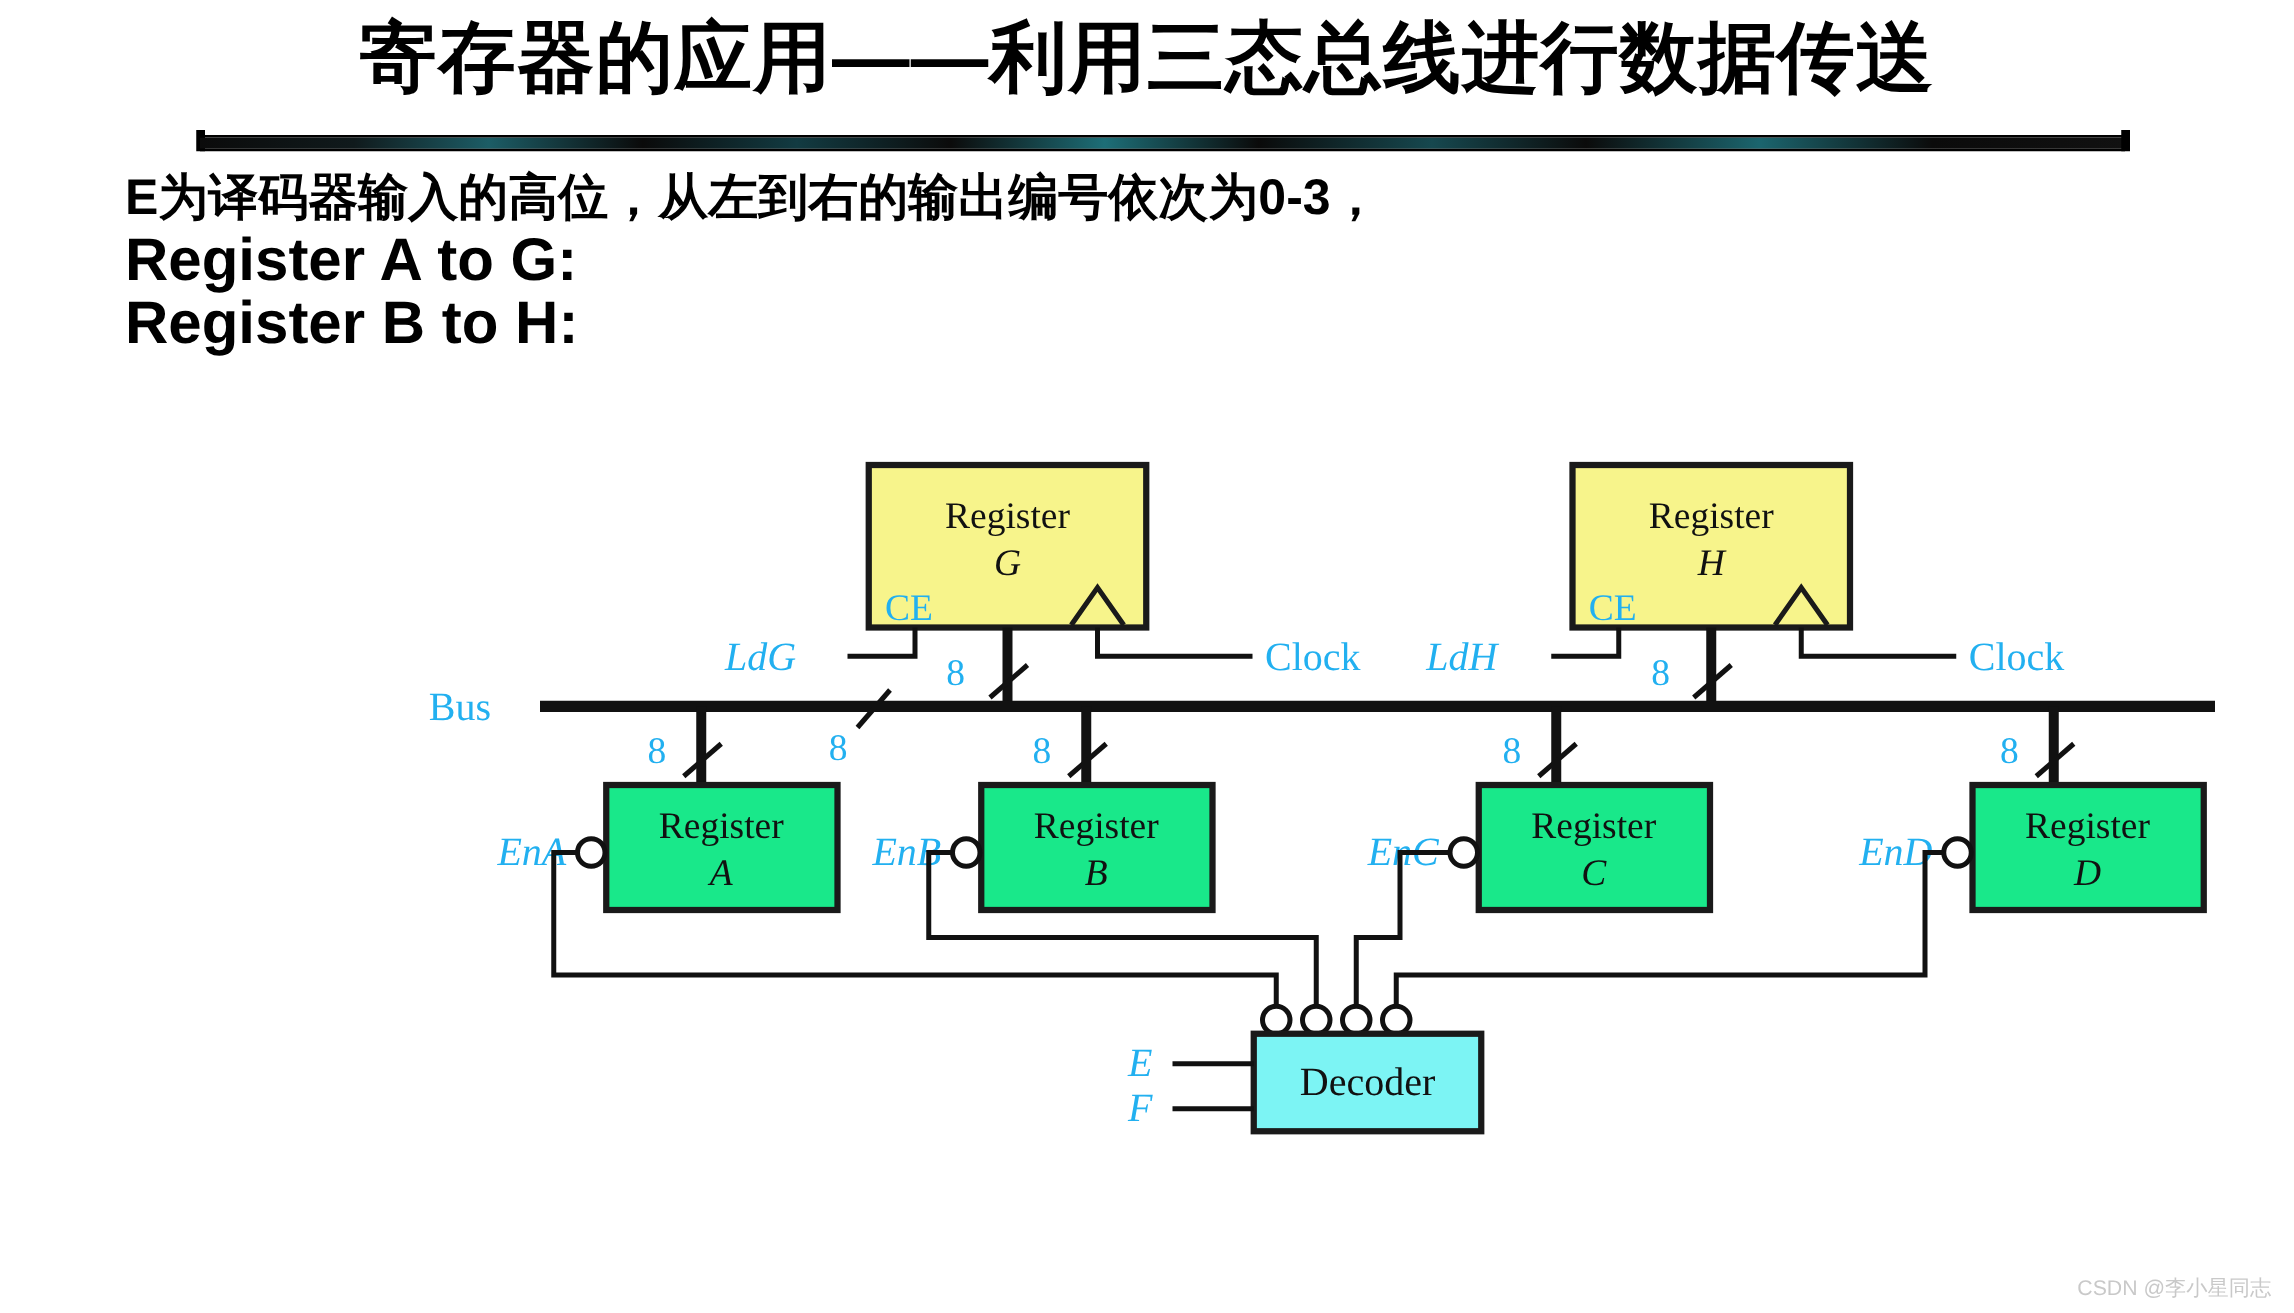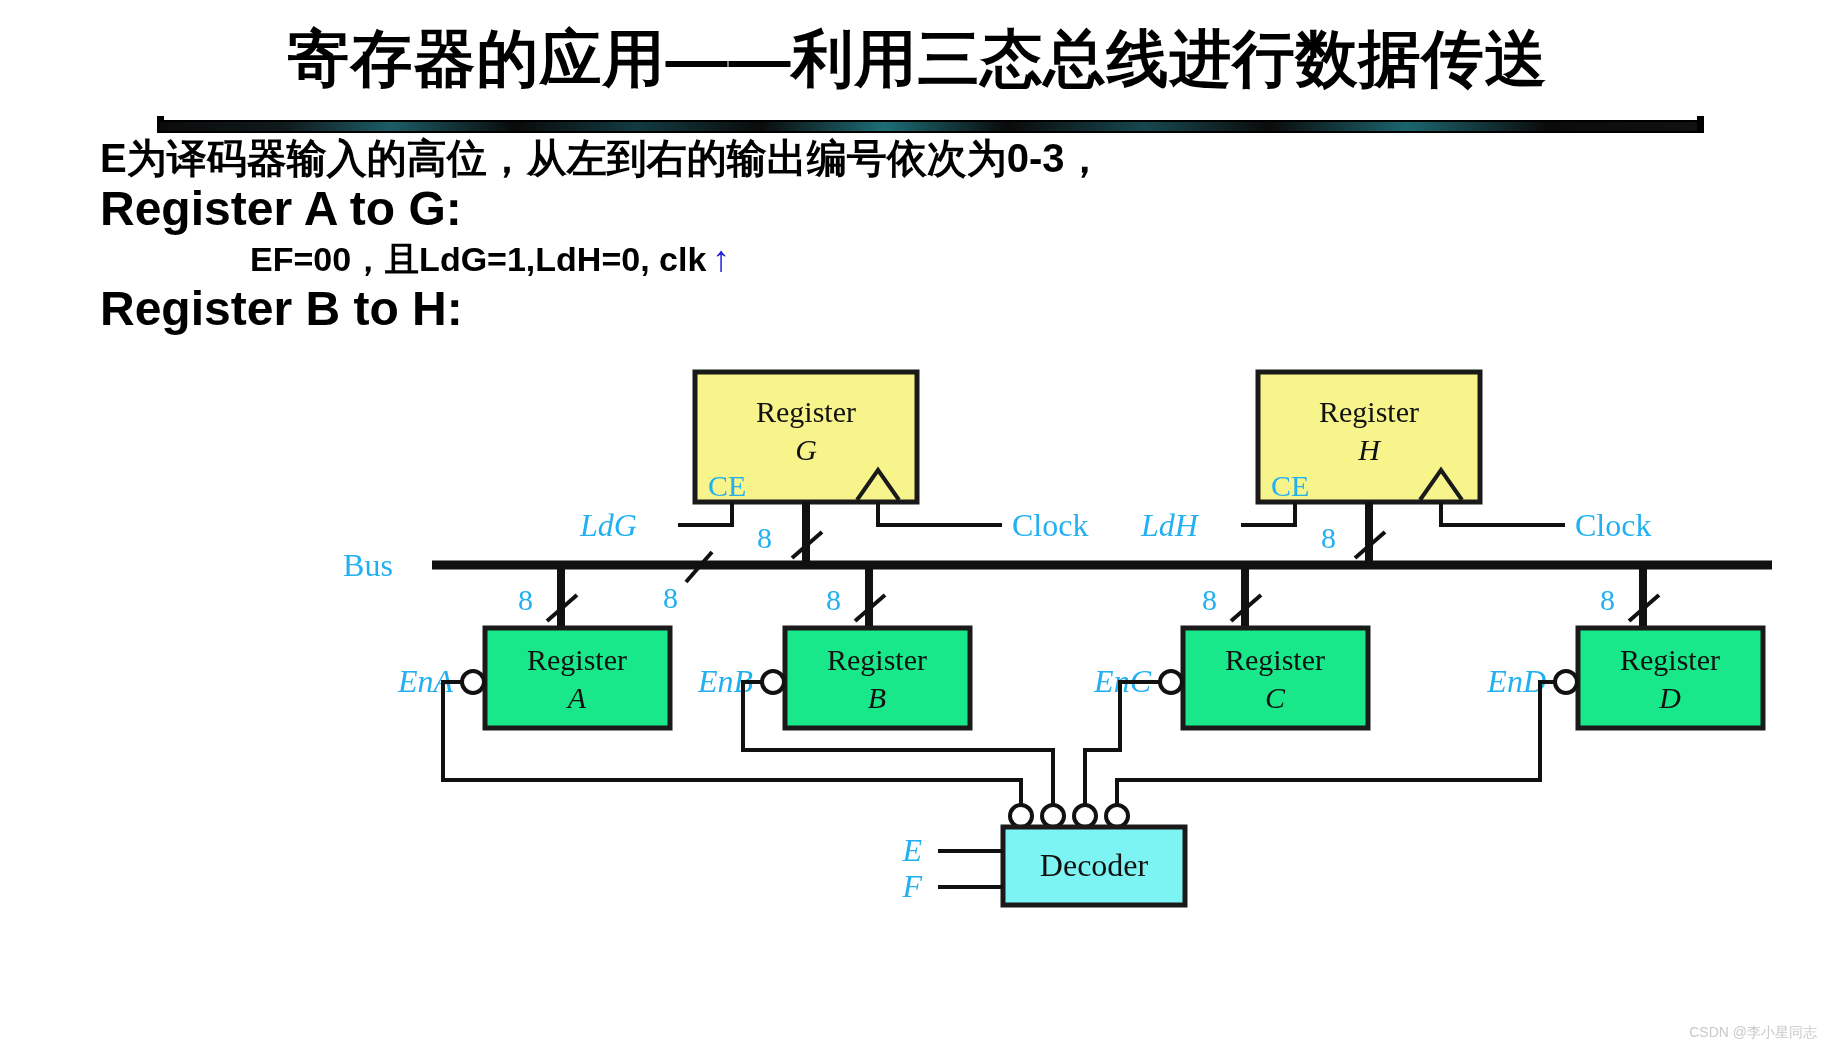--- a/index.html
+++ b/index.html
@@ -11,21 +11,21 @@
     width: 1835px;
     height: 1050px;
     position: relative;
     overflow: hidden;
     font-family: "Liberation Sans", sans-serif;
   }
 
   
   #title-block {
     position: absolute;
-    left: 0; top: 16px;
+    left: 0; top: 4px;
     width: 1835px;
     height: 120px;
   }
   #slide-title {
     position: absolute;
     left: 0; top: 6px;
     width: 1835px;
     text-align: center;
     font-family: "Liberation Sans", sans-serif;
     font-weight: bold;
@@ -97,39 +97,38 @@
   .blk-letter   { fill: #111111; font-size: 30px; font-style: italic; }
   .blk-ce       { fill: #22b0f0; font-size: 30px; }
   .dec-label    { fill: #111111; font-size: 32px; }
 
   
   #watermark {
     position: absolute;
     right: 18px;
     bottom: 8px;
     font-family: "Liberation Sans", sans-serif;
-    font-size: 14px;
+    font-size: 17px;
     color: #c9c9c9;
     white-space: nowrap;
   }
 </style>
 </head>
 <body>
 
 <div id="title-block">
   <div id="slide-title">寄存器的应用——利用三态总线进行数据传送</div>
   <div id="title-rule-cap-l"></div>
   <div id="title-rule"></div>
   <div id="title-rule-cap-r"></div>
 </div>
 
 <div id="body-text">
   <div class="txt-line l1">E为译码器输入的高位，从左到右的输出编号依次为0-3，</div>
   <div class="txt-line l2">Register A to G:</div>
-  <div class="txt-line l3"><span>EF=00，且LdG=1,LdH=0, clk</span><span class="clk-arrow">↑</span></div>
   <div class="txt-line l2">Register B to H:</div>
 </div>
 
 <div id="diagram">
 <svg width="1835" height="560" viewBox="0 0 1835 560" xmlns="http://www.w3.org/2000/svg">
 
   <g>
     <rect x="695" y="12" width="222" height="130" fill="#f7f48b" stroke="#1a1a1a" stroke-width="5"></rect>
     <text class="blk-title" x="806" y="62" text-anchor="middle">Register</text>
     <text class="blk-letter" x="806" y="100" text-anchor="middle">G</text>

